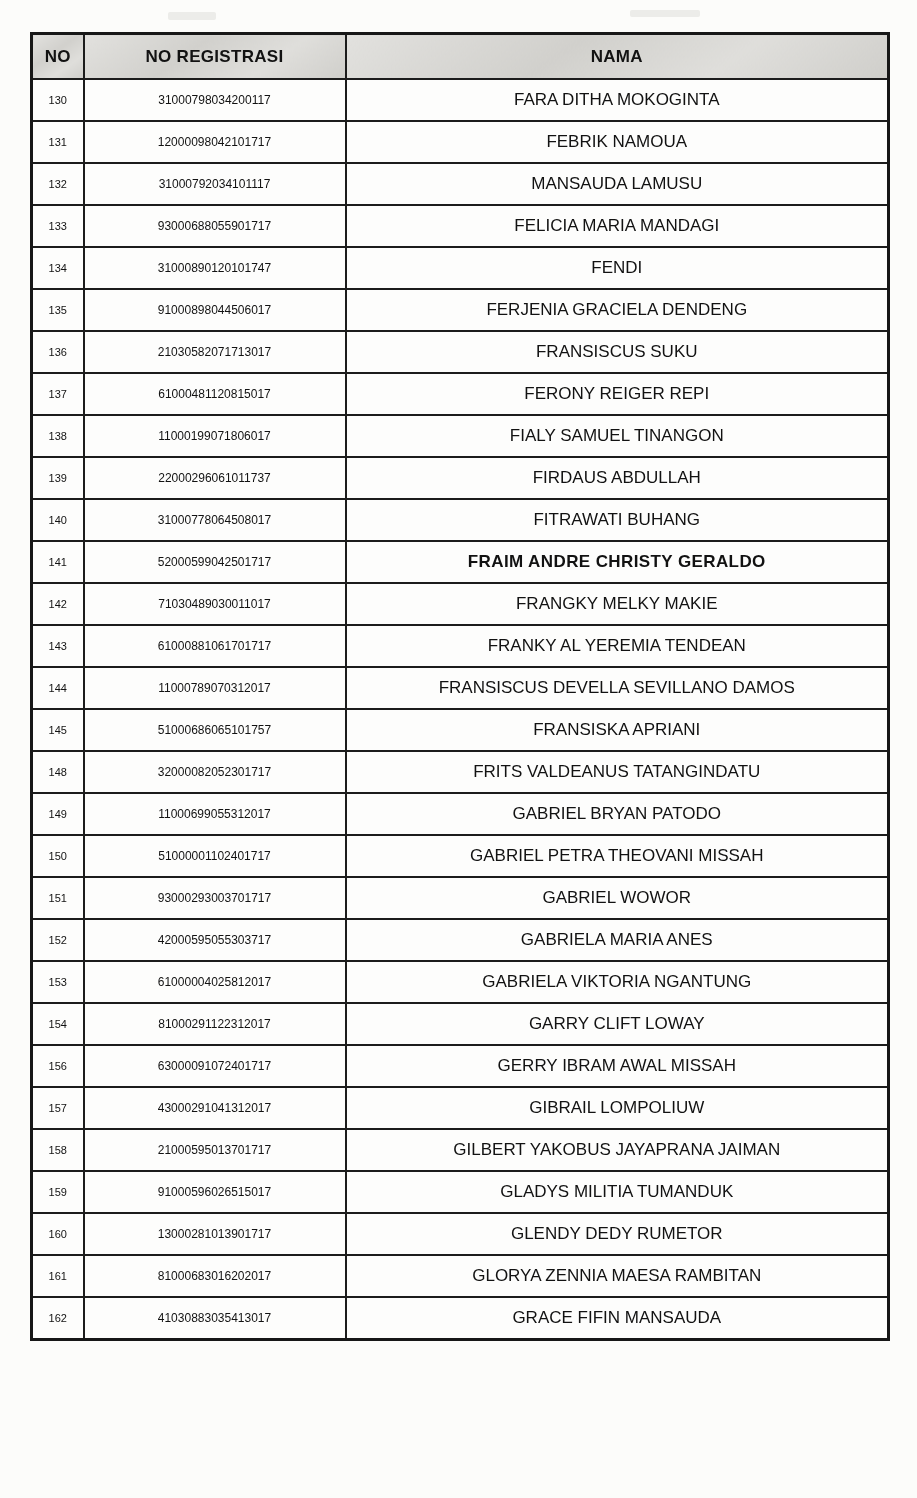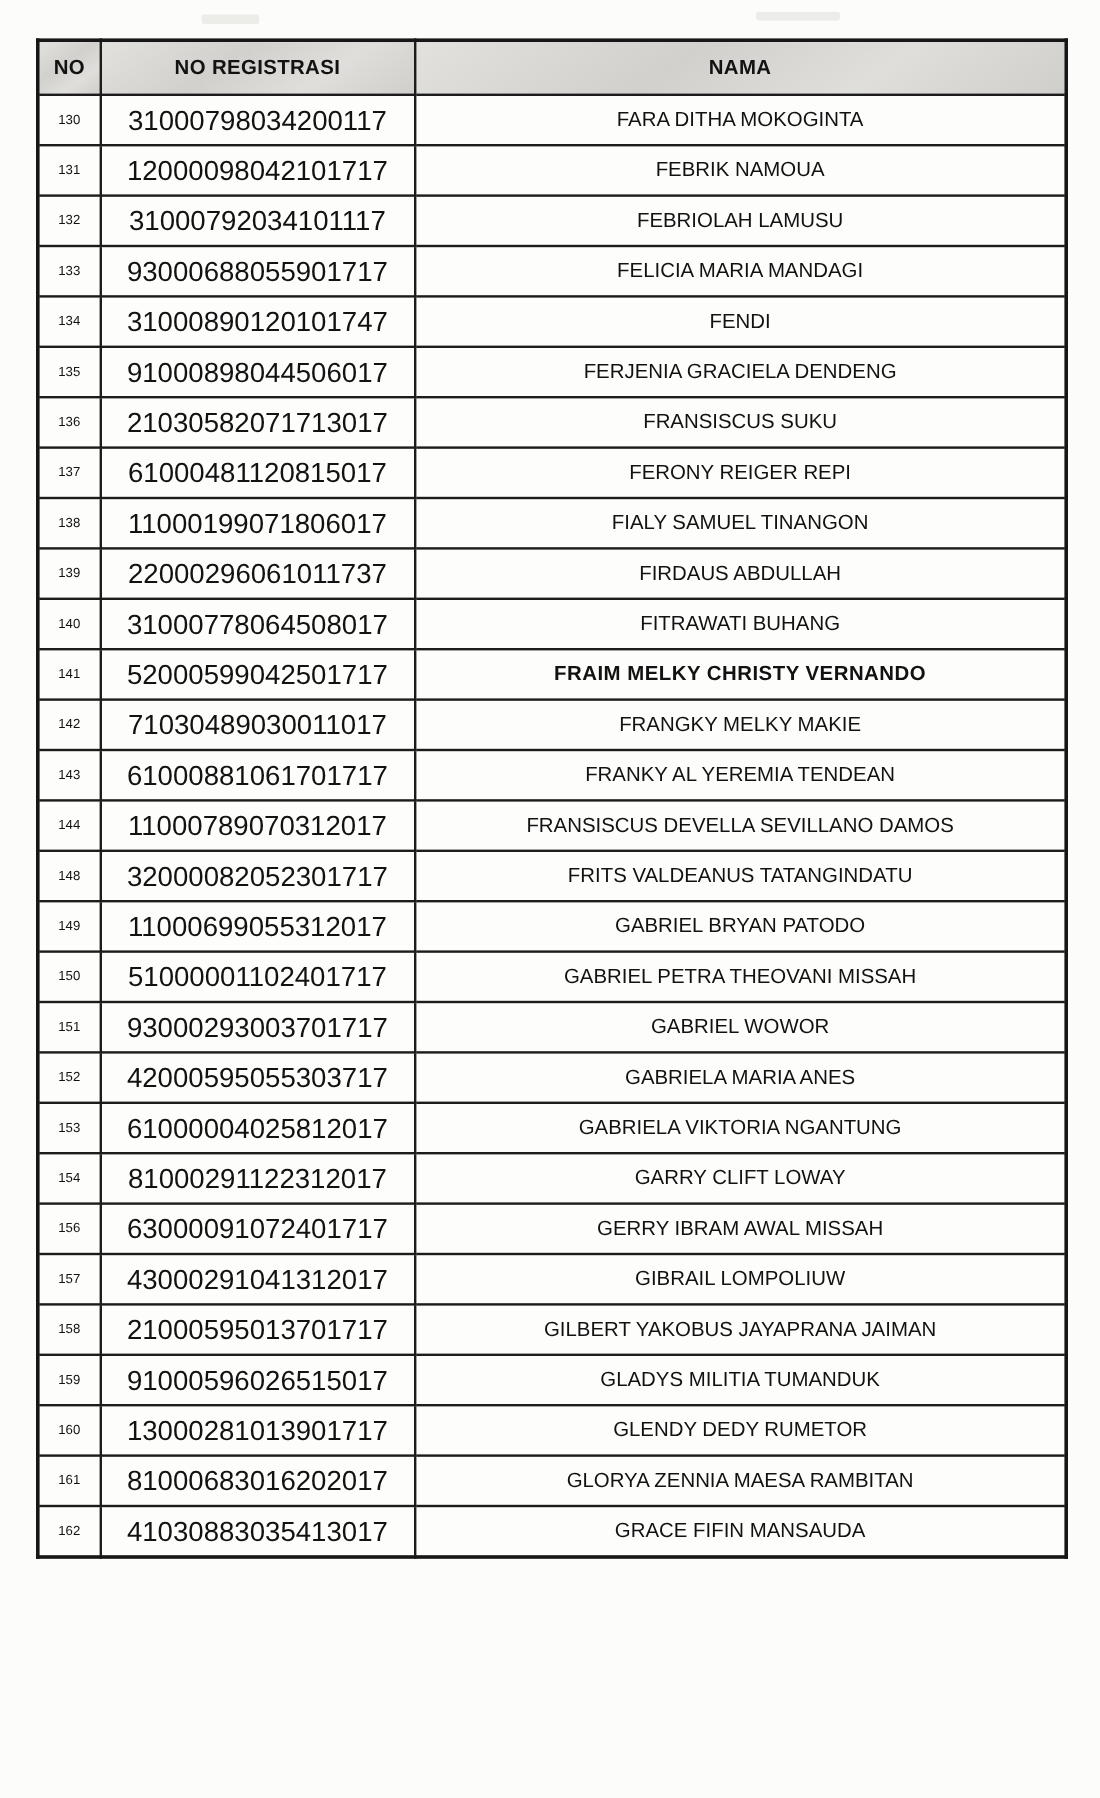--- a/index.html
+++ b/index.html
@@ -53,21 +53,21 @@
   }
   tbody td {
     height: 38px;
     background: #fdfdfc;
     font-size: 17px;
   }
   tbody td.cell-no {
     font-size: 11px;
   }
   tbody td.cell-reg {
-    font-size: 23px;
+    font-size: 12px;
   }
   tbody tr.bold-row td.cell-nama {
     font-weight: bold;
     letter-spacing: 0.4px;
   }
 </style>
 </head>
 <body>
 
 <div class="scan-smudge" style="left:168px; top:12px; width:48px; height:8px;"></div>
@@ -94,21 +94,21 @@
           <td class="cell-nama">FARA DITHA MOKOGINTA</td>
         </tr>
         <tr>
           <td class="cell-no">131</td>
           <td class="cell-reg">12000098042101717</td>
           <td class="cell-nama">FEBRIK NAMOUA</td>
         </tr>
         <tr>
           <td class="cell-no">132</td>
           <td class="cell-reg">31000792034101117</td>
-          <td class="cell-nama">FEBRIOLAH LAMUSU</td>
+          <td class="cell-nama">MANSAUDA LAMUSU</td>
         </tr>
         <tr>
           <td class="cell-no">133</td>
           <td class="cell-reg">93000688055901717</td>
           <td class="cell-nama">FELICIA MARIA MANDAGI</td>
         </tr>
         <tr>
           <td class="cell-no">134</td>
           <td class="cell-reg">31000890120101747</td>
           <td class="cell-nama">FENDI</td>
@@ -139,36 +139,41 @@
           <td class="cell-nama">FIRDAUS ABDULLAH</td>
         </tr>
         <tr>
           <td class="cell-no">140</td>
           <td class="cell-reg">31000778064508017</td>
           <td class="cell-nama">FITRAWATI BUHANG</td>
         </tr>
         <tr class="bold-row">
           <td class="cell-no">141</td>
           <td class="cell-reg">52000599042501717</td>
-          <td class="cell-nama">FRAIM MELKY CHRISTY VERNANDO</td>
+          <td class="cell-nama">FRAIM ANDRE CHRISTY GERALDO</td>
         </tr>
         <tr>
           <td class="cell-no">142</td>
           <td class="cell-reg">71030489030011017</td>
           <td class="cell-nama">FRANGKY MELKY MAKIE</td>
         </tr>
         <tr>
           <td class="cell-no">143</td>
           <td class="cell-reg">61000881061701717</td>
           <td class="cell-nama">FRANKY AL YEREMIA TENDEAN</td>
         </tr>
         <tr>
           <td class="cell-no">144</td>
           <td class="cell-reg">11000789070312017</td>
           <td class="cell-nama">FRANSISCUS DEVELLA SEVILLANO DAMOS</td>
+        </tr>
+        <tr>
+          <td class="cell-no">145</td>
+          <td class="cell-reg">51000686065101757</td>
+          <td class="cell-nama">FRANSISKA APRIANI</td>
         </tr>
         <tr>
           <td class="cell-no">148</td>
           <td class="cell-reg">32000082052301717</td>
           <td class="cell-nama">FRITS VALDEANUS TATANGINDATU</td>
         </tr>
         <tr>
           <td class="cell-no">149</td>
           <td class="cell-reg">11000699055312017</td>
           <td class="cell-nama">GABRIEL BRYAN PATODO</td>

